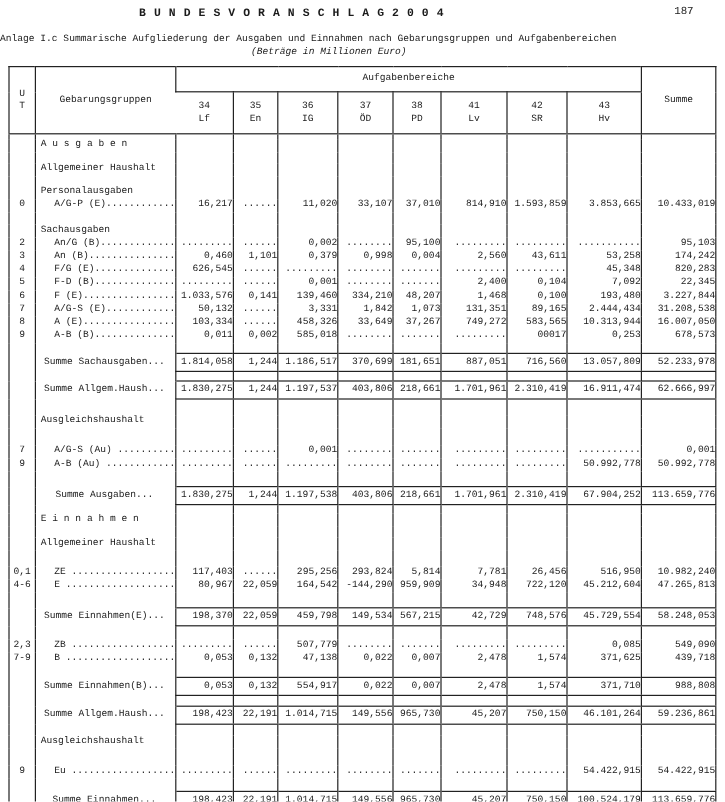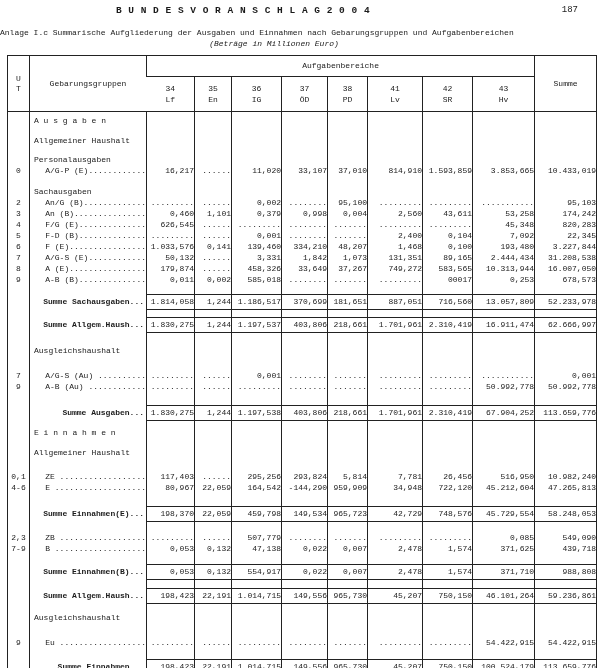--- a/index.html
+++ b/index.html
@@ -41,21 +41,21 @@
   .h-cols .abbr{display:block;line-height:11px;}
   .h-ut div{line-height:10px;}
   .h-bottom{border-bottom:1px solid #222;}
   tr.r-section td.c-label{text-align:left;padding-left:4px;}
   tr.r-section td{height:11px;}
   tr.r-data td{height:11px;}
   tr.r-sum td{height:14px;}
   td.c-ut{text-align:center;}
   td.c-label{text-align:right;padding-left:5px;}
   td.c-val,td.c-sum{text-align:right;padding-right:3px;}
-  tr.r-sum td.c-label{text-align:right;padding-right:2px;font-weight:bold;}
+  tr.r-sum td.c-label{text-align:center;padding-right:2px;}
   tr.boxed td:nth-child(n+3){border-top:1px solid #222;border-bottom:1px solid #222;}
 </style>
 </head>
 <body>
 
 <div class="doc-title">B U N D E S V O R A N S C H L A G   2 0 0 4</div>
 <div class="page-number">187</div>
 <div class="subtitle1">Anlage I.c  Summarische Aufgliederung der Ausgaben und Einnahmen nach Gebarungsgruppen und Aufgabenbereichen</div>
 <div class="subtitle2">(Beträge in Millionen Euro)</div>
 
@@ -310,21 +310,21 @@
         <td class="c-val">1,842</td>
         <td class="c-val">1,073</td>
         <td class="c-val">131,351</td>
         <td class="c-val">89,165</td>
         <td class="c-val">2.444,434</td>
         <td class="c-sum">31.208,538</td>
       </tr>
       <tr class="r-data">
         <td class="c-ut">8</td>
         <td class="c-label">A (E)................</td>
-        <td class="c-val">179,874</td>
+        <td class="c-val">103,334</td>
         <td class="c-val">......</td>
         <td class="c-val">458,326</td>
         <td class="c-val">33,649</td>
         <td class="c-val">37,267</td>
         <td class="c-val">749,272</td>
         <td class="c-val">583,565</td>
         <td class="c-val">10.313,944</td>
         <td class="c-sum">16.007,050</td>
       </tr>
       <tr class="r-data">
@@ -587,21 +587,21 @@
         <td class="c-val"></td>
         <td class="c-sum"></td>
       </tr>
       <tr class="r-sum boxed">
         <td class="c-ut"></td>
         <td class="c-label">Summe Einnahmen(E)...</td>
         <td class="c-val">198,370</td>
         <td class="c-val">22,059</td>
         <td class="c-val">459,798</td>
         <td class="c-val">149,534</td>
-        <td class="c-val">965,723</td>
+        <td class="c-val">567,215</td>
         <td class="c-val">42,729</td>
         <td class="c-val">748,576</td>
         <td class="c-val">45.729,554</td>
         <td class="c-sum">58.248,053</td>
       </tr>
       <tr class="r-gap" style="height: 11px;">
         <td class="c-ut"></td>
         <td class="c-label"></td>
         <td class="c-val"></td>
         <td class="c-val"></td>

